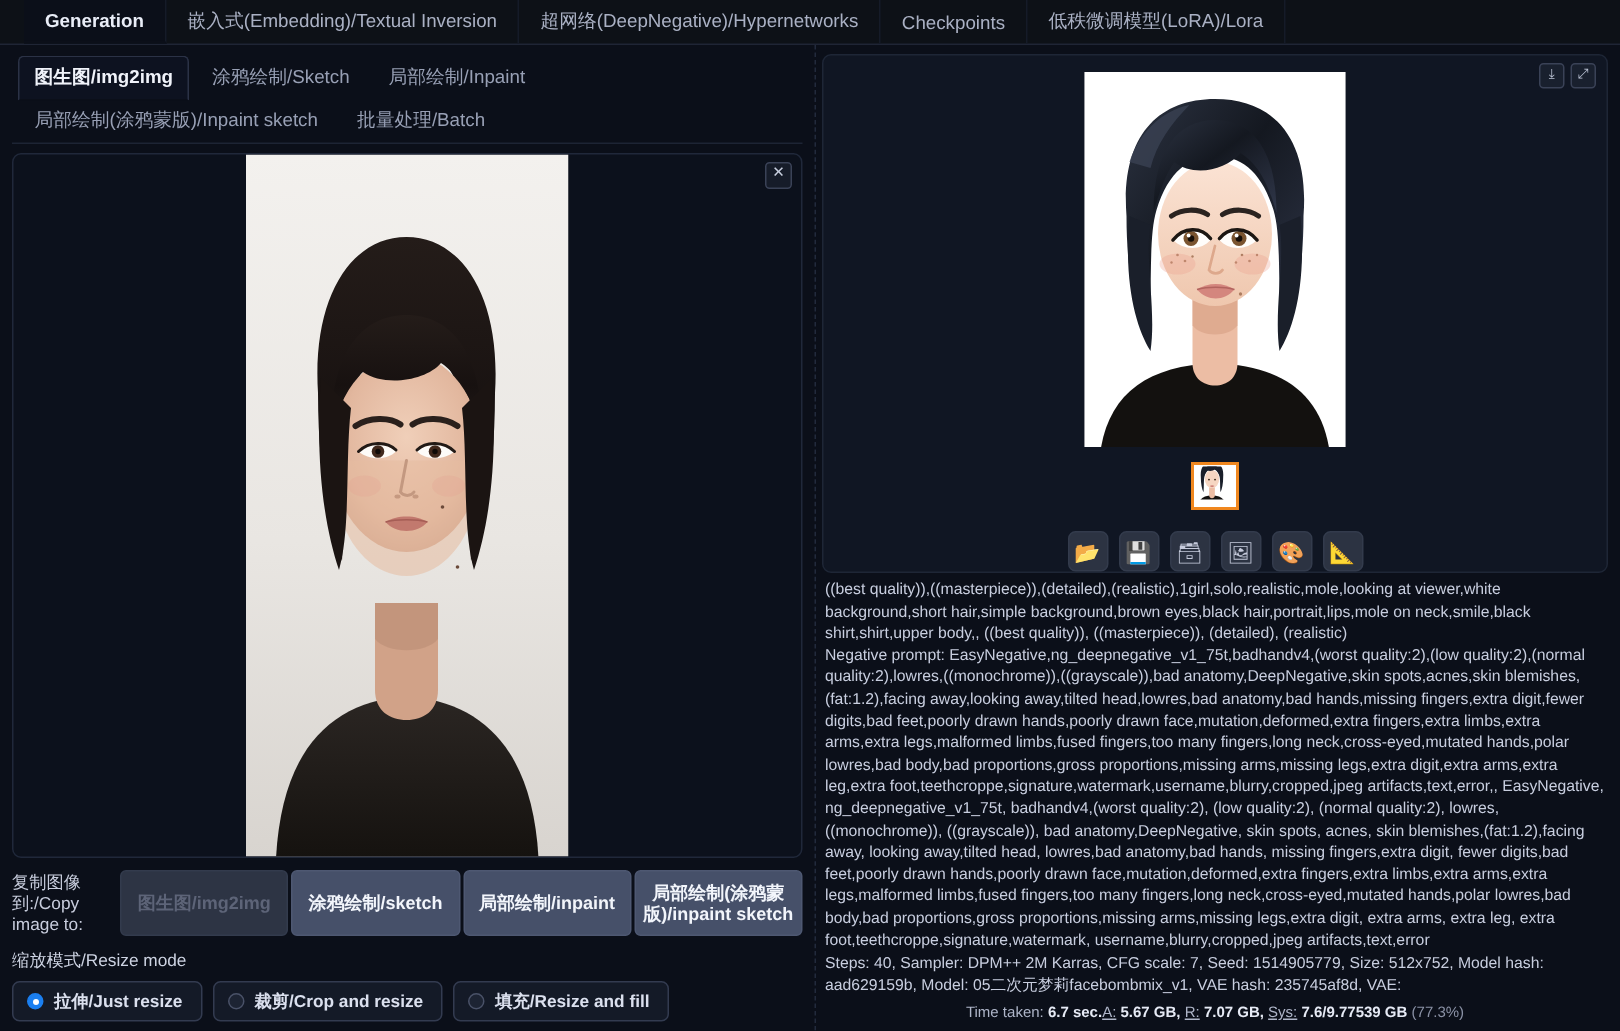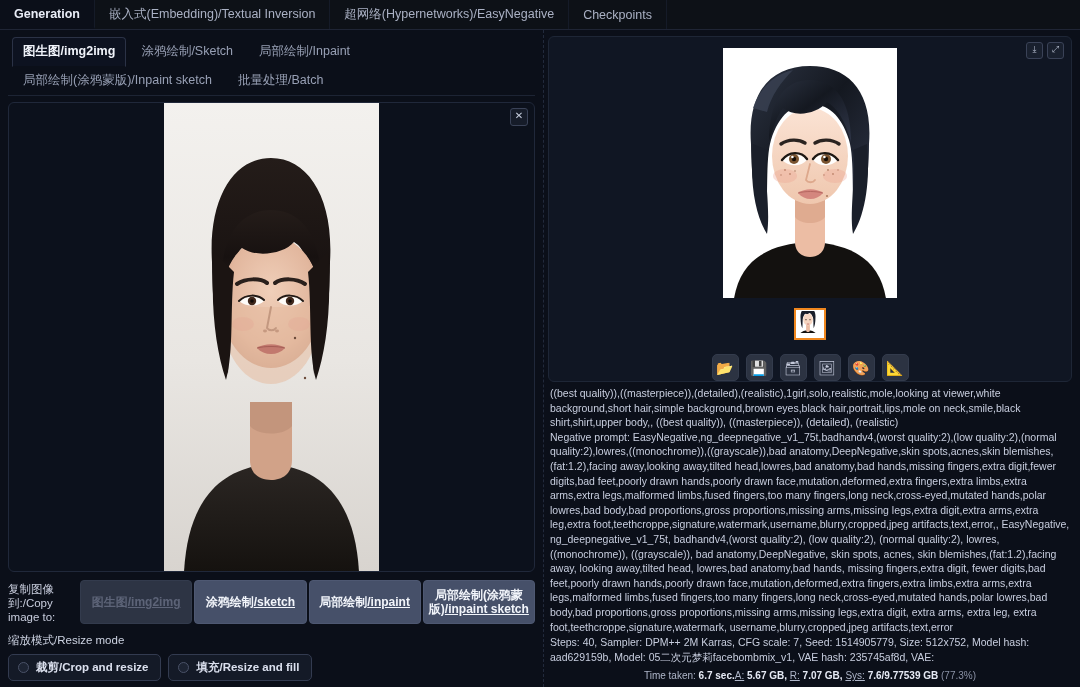--- a/index.html
+++ b/index.html
@@ -26,21 +26,21 @@
   }
 
   
   .topnav {
     height: 30px;
     min-height: 30px;
     background: #0d1117;
     border-bottom: 1px solid #1f2535;
     display: flex;
     align-items: stretch;
-    padding-left: 0px;
+    padding-left: 16px;
     box-sizing: border-box;
   }
   .topnav-tab {
     display: flex;
     align-items: center;
     padding: 0 14px;
     font-size: 12.5px;
     color: #aab1c4;
     white-space: nowrap;
     border-right: 1px solid #151b28;
@@ -179,21 +179,21 @@
     box-sizing: border-box;
     border: 1px solid #4e5872;
   }
   .copybtn.disabled {
     background: #2d3444;
     color: #5d6478;
     border-color: #333b4d;
     cursor: default;
   }
   .copybtn .cn { font-weight: bold; }
-  .copybtn .en { font-weight: bold; text-decoration: underline; }
+  .copybtn .en { font-weight: bold; }
 
   
   .resize-section { margin-top: 9px; }
   .section-label {
     font-size: 11.5px;
     color: #cdd3e2;
     margin-bottom: 6px;
     font-weight: normal;
   }
   .radio-row {
@@ -351,24 +351,27 @@
 <div id="app">
 
   <div class="topnav">
     <div class="topnav-tab active">
         <span>Generation</span>
       </div>
     <div class="topnav-tab">
         <span>嵌入式(Embedding)/Textual Inversion</span>
       </div>
     <div class="topnav-tab">
-        <span>超网络(Hypernetworks)/EasyNegative</span>
+        <span>超网络(DeepNegative)/Hypernetworks</span>
       </div>
     <div class="topnav-tab">
         <span>Checkpoints</span>
+      </div>
+    <div class="topnav-tab">
+        <span>低秩微调模型(LoRA)/Lora</span>
       </div>
   </div>
 
   <div class="split">
 
     <div class="left-col">
 
       <div class="subtabs">
         <div class="subtab active"><span>图生图/img2img</span></div>
         <div class="subtab"><span>涂鸦绘制/Sketch</span></div>
@@ -466,20 +469,24 @@
           <span><span class="cn">局部绘制</span><span class="en">/inpaint</span></span>
         </div>
         <div class="copybtn">
           <span><span class="cn">局部绘制(涂鸦蒙版)</span><span class="en">/inpaint sketch</span></span>
         </div>
       </div>
 
       <div class="resize-section">
         <div class="section-label">缩放模式/Resize mode</div>
         <div class="radio-row">
+          <div class="radio checked">
+            <span class="dot"></span>
+            <span>拉伸/Just resize</span>
+          </div>
           <div class="radio">
             <span class="dot"></span>
             <span>裁剪/Crop and resize</span>
           </div>
           <div class="radio">
             <span class="dot"></span>
             <span>填充/Resize and fill</span>
           </div>
         </div>
       </div>

